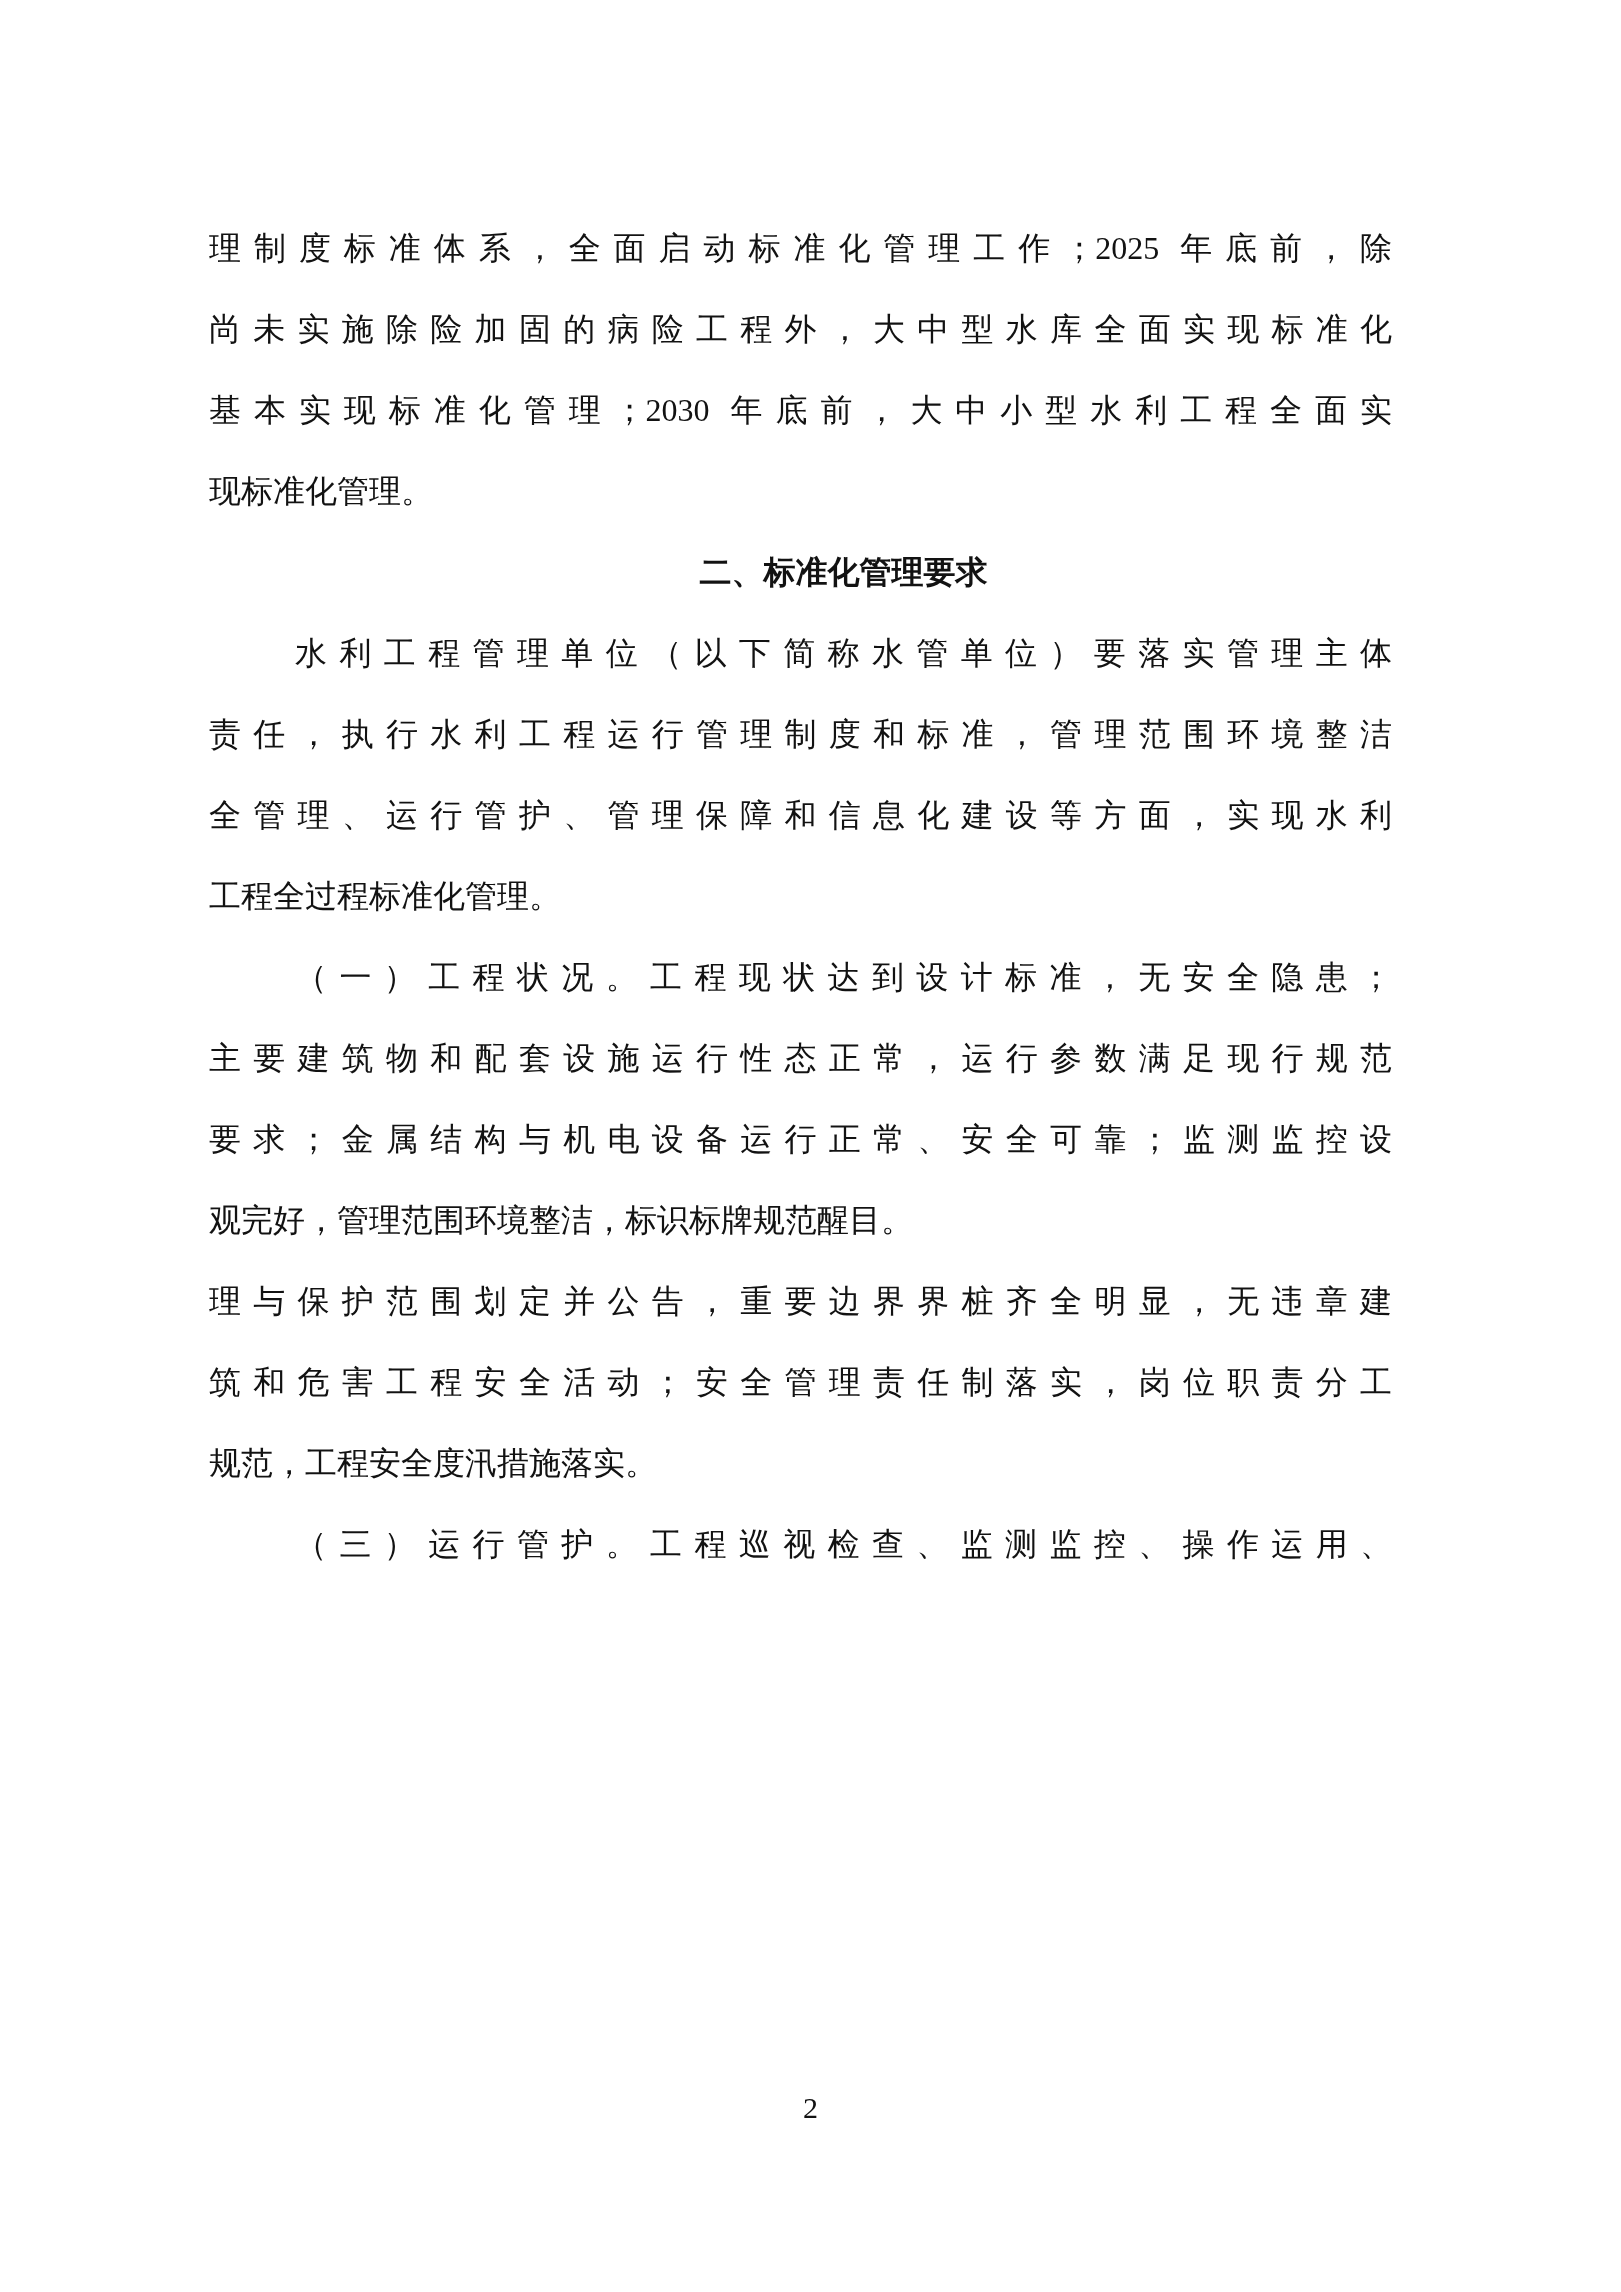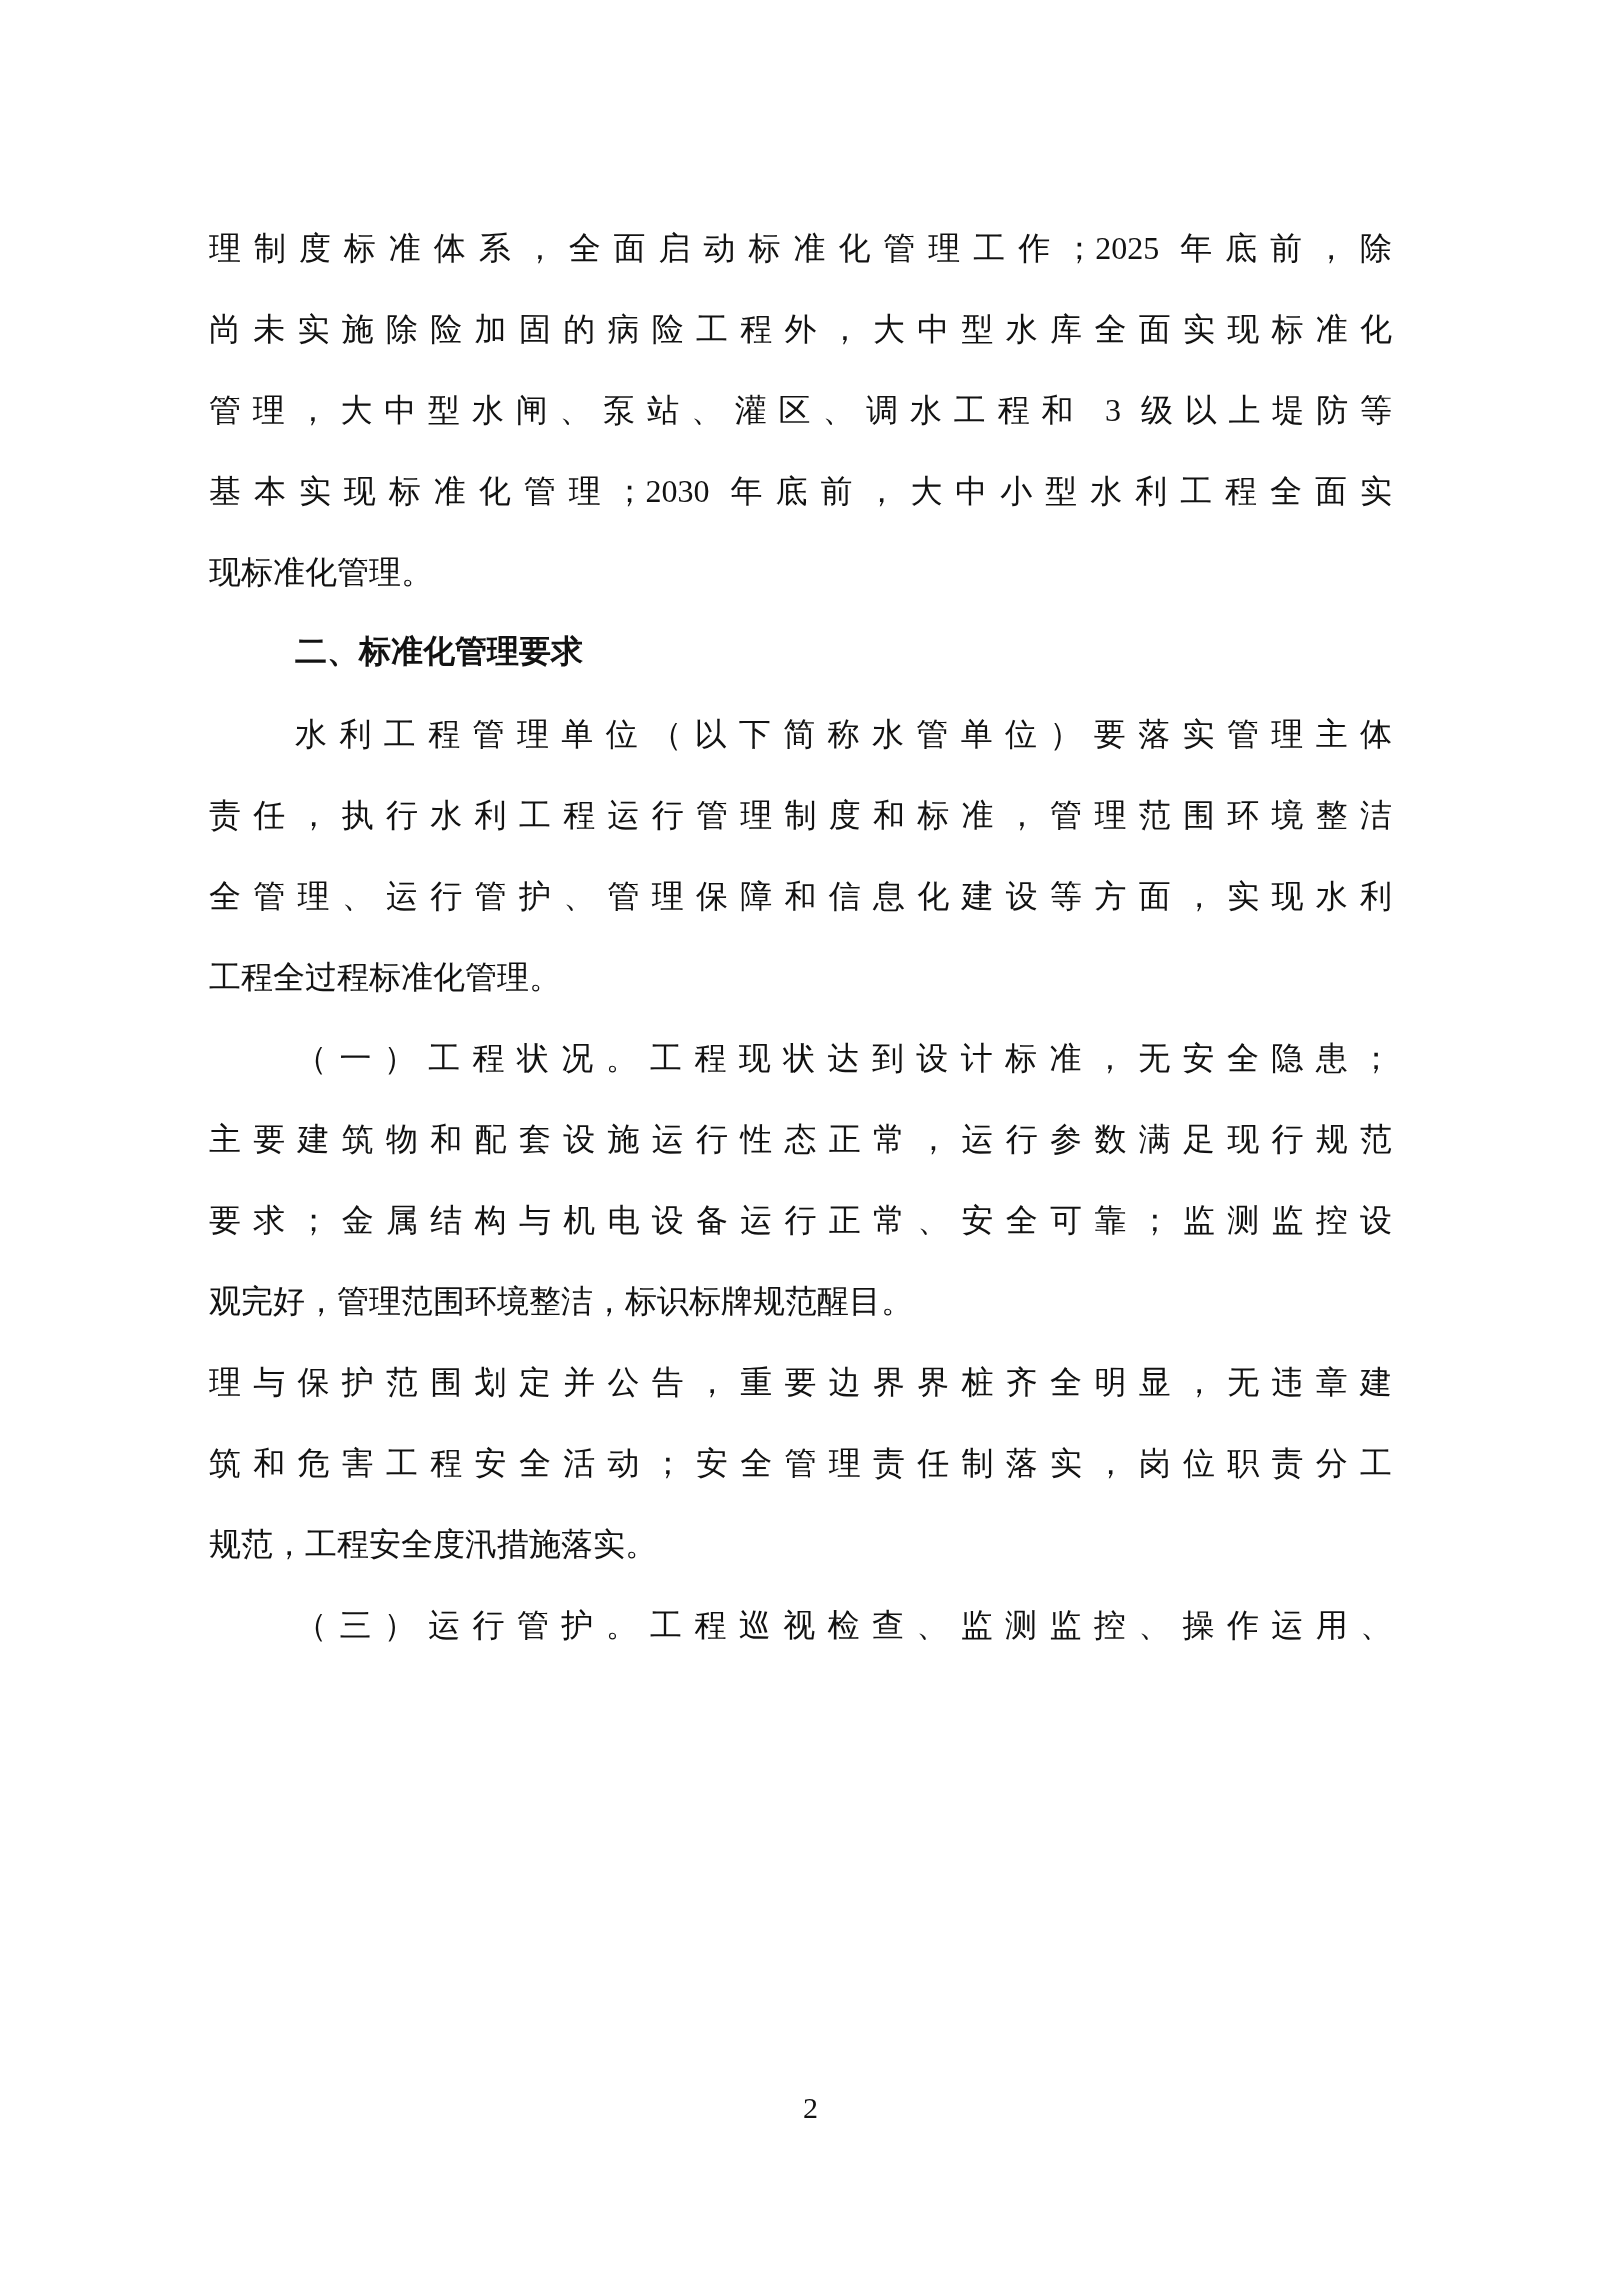--- a/index.html
+++ b/index.html
@@ -26,42 +26,42 @@
     letter-spacing: 0;
   }
   .line.fill {
     text-align: justify;
     text-align-last: justify;
   }
   .line.indent {
     text-indent: 86px;
   }
   .line.heading {
-    font-family: Liberation Mono, monospace;
+    font-family: Liberation Serif, serif;
     font-weight: bold;
+    text-align: center;
   }
   .footer {
     position: absolute;
     left: 0;
     top: 2088px;
     width: 1621px;
     text-align: center;
     font-size: 30px;
     line-height: 39px;
     color: #121212;
   }
 </style>
 </head>
 <body>
 
 <div class="page">
   <div class="content" id="document-body">
       <div class="line fill">理制度标准体系，全面启动标准化管理工作；2025 年底前，除</div>
       <div class="line fill">尚未实施除险加固的病险工程外，大中型水库全面实现标准化</div>
-      <div class="line fill">管理，大中型水闸、泵站、灌区、调水工程和 3 级以上堤防等</div>
       <div class="line fill">基本实现标准化管理；2030 年底前，大中小型水利工程全面实</div>
       <div class="line">现标准化管理。</div>
       <div class="line indent heading">二、标准化管理要求</div>
       <div class="line indent fill">水利工程管理单位（以下简称水管单位）要落实管理主体</div>
       <div class="line fill">责任，执行水利工程运行管理制度和标准，管理范围环境整洁</div>
       <div class="line fill">全管理、运行管护、管理保障和信息化建设等方面，实现水利</div>
       <div class="line">工程全过程标准化管理。</div>
       <div class="line indent fill">（一）工程状况。工程现状达到设计标准，无安全隐患；</div>
       <div class="line fill">主要建筑物和配套设施运行性态正常，运行参数满足现行规范</div>
       <div class="line fill">要求；金属结构与机电设备运行正常、安全可靠；监测监控设</div>

